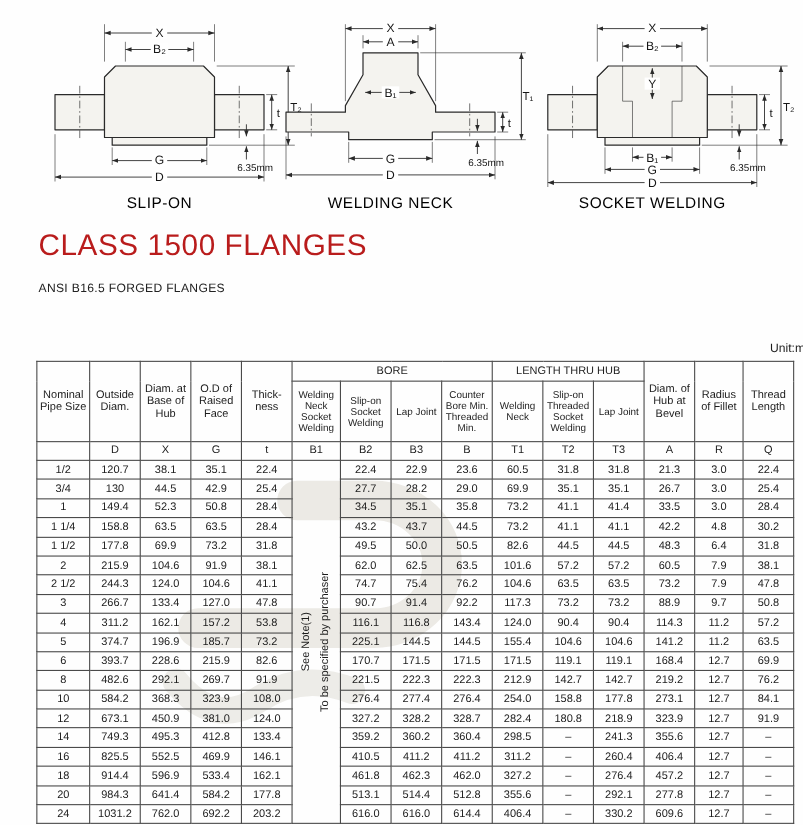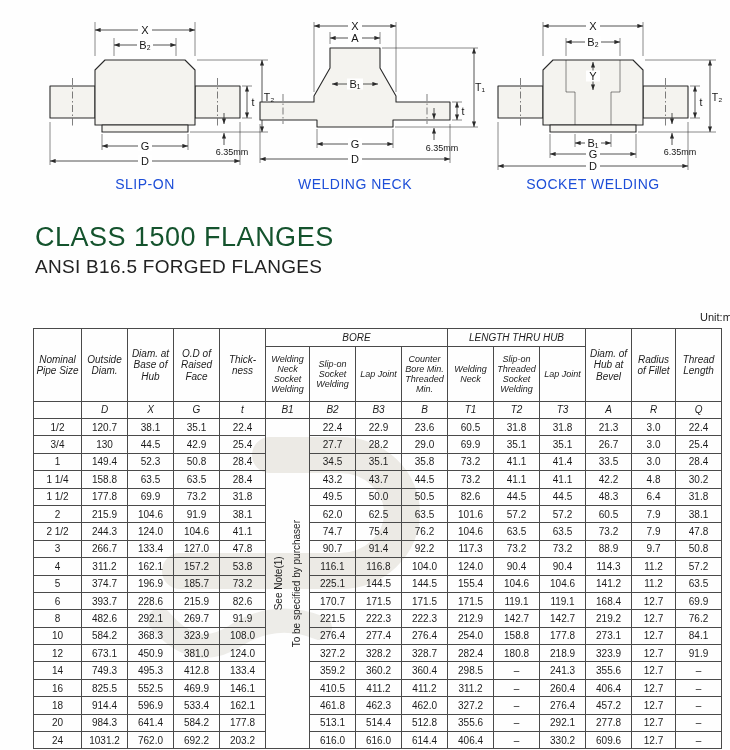--- a/index.html
+++ b/index.html
@@ -1,40 +1,40 @@
 <!DOCTYPE html>
 <html><head>
 <meta charset="utf-8">
 <style>
   html,body{margin:0;padding:0;background:#ffffff;}
   .page{position:relative;width:730px;height:750px;background:#fefefe;overflow:hidden;
         font-family:"Liberation Sans","DejaVu Sans",sans-serif;color:#1c1c1c;}
   
   .diagram{position:absolute;top:12px;width:235px;z-index:2;}
   .diagram svg{display:block;}
-  .caption{width:210px;text-align:center;font-size:14px;letter-spacing:.5px;margin-top:4px;color:#1d4ed8;}
+  .caption{width:210px;text-align:center;font-size:14px;letter-spacing:.5px;margin-top:4px;color:#000000;}
   .bod{fill:#f4f3ef;stroke:#2a2a2a;stroke-width:1.1;stroke-linejoin:round;}
   .ext line{stroke:#2a2a2a;stroke-width:.55;}
   .cl line{stroke:#2a2a2a;stroke-width:.6;stroke-dasharray:7 2.5 1.5 2.5;}
   .dim line{stroke:#2a2a2a;stroke-width:.8;}
   .lbg{fill:#ffffff;}
   .diagram text{font-family:"Liberation Sans","DejaVu Sans",sans-serif;font-size:11px;fill:#161616;text-anchor:middle;}
   .diagram text.small{font-size:9px;}
   .diagram text.side{font-size:10.5px;}
   
-  .title{position:absolute;left:35px;top:222px;font-size:27px;letter-spacing:.5px;color:#14532d;z-index:2;}
-  .subtitle{position:absolute;left:35px;top:256px;font-size:19px;letter-spacing:.3px;color:#222;z-index:2;text-align:right;}
+  .title{position:absolute;left:35px;top:208px;font-size:27px;letter-spacing:.5px;color:#b91c1c;z-index:2;}
+  .subtitle{position:absolute;left:35px;top:256px;font-size:11px;letter-spacing:.3px;color:#222;z-index:2;text-align:right;}
   .unit{position:absolute;left:629px;top:311px;width:112px;text-align:right;font-size:11px;z-index:2;}
   
   .watermark{position:absolute;left:120px;top:415px;z-index:1;}
   
   .tablewrap{position:absolute;left:33px;top:328px;z-index:2;}
   table{border-collapse:collapse;table-layout:fixed;width:679px;}
   th,td{border:1px solid #4a4a4a;text-align:center;vertical-align:middle;padding:0;overflow:hidden;background:transparent;}
-  thead th{font-weight:400;font-size:9px;line-height:1.12;padding:1px;word-wrap:break-word;font-style:italic;}
+  thead th{font-weight:400;font-size:9px;line-height:1.12;padding:1px;word-wrap:break-word;}
   tr.group-row th{height:15px;font-size:10px;}
   tr.main-row th{height:52px;}
   tr.letter-row th{height:14px;font-size:10px;}
   tbody td{height:16.4px;font-size:10px;}
   td.note-cell{vertical-align:middle;}
   .vtext{writing-mode:vertical-rl;transform:rotate(180deg);margin:0 auto;font-size:10px;line-height:1.75;white-space:nowrap;}
   .vtext span{display:block;}
 </style>
 </head>
 <body>
@@ -429,21 +429,21 @@
             <td>50.8</td>
           </tr>
           <tr>
             <td>4</td>
             <td>311.2</td>
             <td>162.1</td>
             <td>157.2</td>
             <td>53.8</td>
             <td>116.1</td>
             <td>116.8</td>
-            <td>104.0</td>
+            <td>143.4</td>
             <td>124.0</td>
             <td>90.4</td>
             <td>90.4</td>
             <td>114.3</td>
             <td>11.2</td>
             <td>57.2</td>
           </tr>
           <tr>
             <td>5</td>
             <td>374.7</td>

